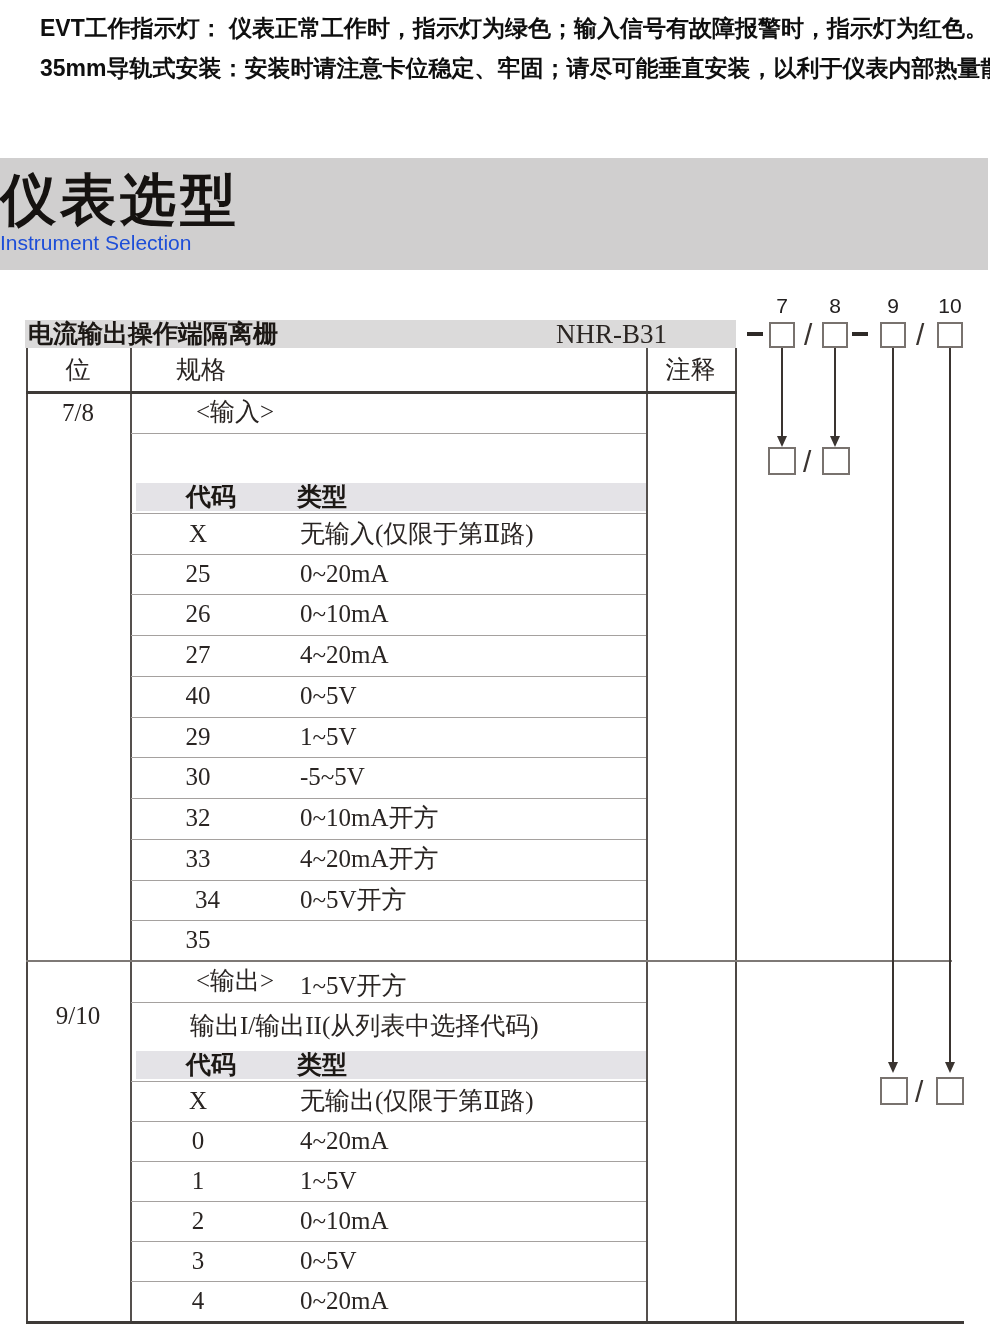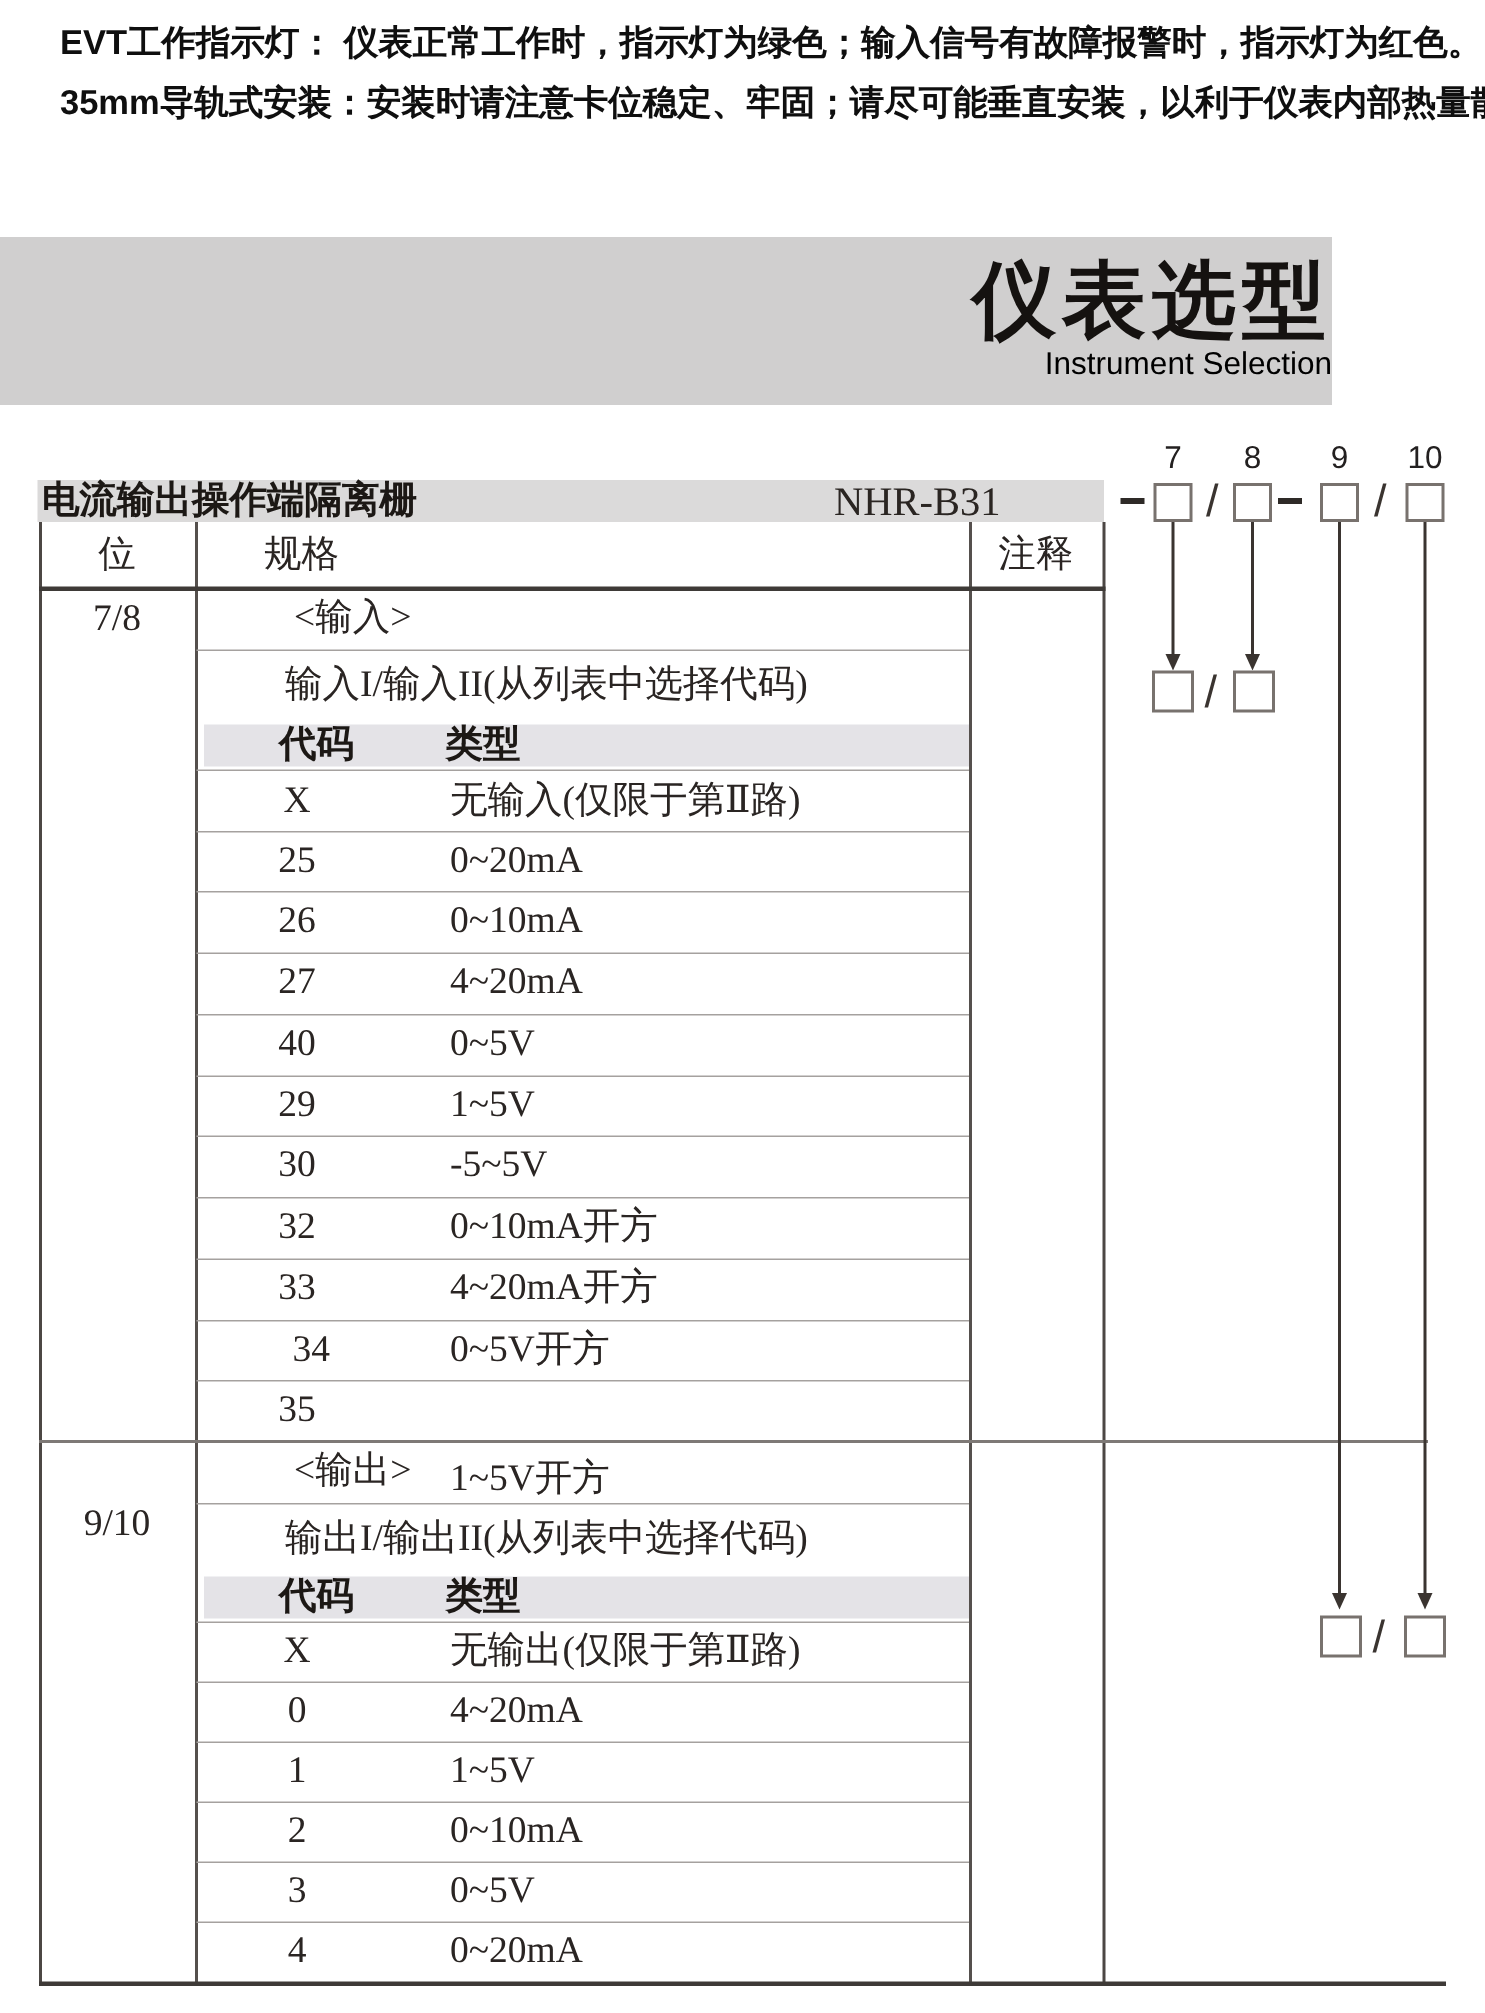--- a/index.html
+++ b/index.html
@@ -3,25 +3,25 @@
 <meta charset="utf-8">
 <style>
   html,body{margin:0;padding:0;background:#fff;}
   .page{position:relative;width:990px;height:1342px;background:#ffffff;overflow:hidden;
         font-family:"Liberation Serif","DejaVu Serif",serif;color:#241f1d;}
   .abs{position:absolute;}
   
   .note{font-family:"Liberation Sans","DejaVu Sans",sans-serif;font-weight:bold;
         font-size:23px;color:#0f0f0f;white-space:nowrap;}
   
-  .banner{left:0;top:158px;width:888px;height:112px;background:#d0cfcf;text-align:right;}
+  .banner{left:0;top:158px;width:988px;height:112px;background:#d0cfcf;text-align:left;}
   .banner-title{margin-top:12px;font-family:"Liberation Sans","DejaVu Sans",sans-serif;
         font-weight:900;font-size:56px;line-height:60px;letter-spacing:4px;color:#151210;}
   .banner-sub{font-family:"Liberation Sans","DejaVu Sans",sans-serif;font-size:21px;
-        line-height:26px;color:#000000;}
+        line-height:26px;color:#1d4ed8;}
   
   .titlebar{left:25px;top:320px;width:711px;height:28px;background:#dbdada;}
   .tb-name{position:absolute;left:3px;top:0px;font-weight:bold;font-size:25px;line-height:28px;white-space:nowrap;color:#1c1815;}
   .tb-model{position:absolute;left:531px;top:0px;font-size:27px;line-height:28px;white-space:nowrap;color:#2a2522;}
   
   .vline{width:2px;background:#4c4744;}
   .vline-thin{width:1.5px;background:#55504d;}
   .hdark{height:2.5px;background:#3e3a37;}
   .hmed{height:2px;background:#7e7976;}
   .hlight{height:1px;background:#a5a19f;}
@@ -88,21 +88,20 @@
   <div class="abs hlight" style="left:131px;top:1201px;width:515px;"></div>
   <div class="abs hlight" style="left:131px;top:1241px;width:515px;"></div>
   <div class="abs hlight" style="left:131px;top:1281px;width:515px;"></div>
 
   <div class="cell center" style="left:26px;top:357px;width:104px;">位</div>
   <div class="cell" style="left:176px;top:357px;">规格</div>
   <div class="cell center" style="left:646px;top:357px;width:89px;">注释</div>
 
   <div class="cell center" style="left:26px;top:400px;width:104px;">7/8</div>
   <div class="cell" style="left:196px;top:399px;">&lt;输入&gt;</div>
-  <div class="cell" style="left:190px;top:444px;">输入I/输入II(从列表中选择代码)</div>
   <div class="abs band" style="left:136px;top:483px;width:510px;height:28px;">
     <span class="band-label" style="left:50px;">代码</span>
     <span class="band-label" style="left:161px;">类型</span>
   </div>
 
   <div class="cell center" style="left:176px;top:521px;width:44px;">X</div>
   <div class="cell" style="left:300px;top:521px;">无输入(仅限于第Ⅱ路)</div>
   <div class="cell center" style="left:176px;top:561px;width:44px;">25</div>
   <div class="cell" style="left:300px;top:561px;">0~20mA</div>
   <div class="cell center" style="left:176px;top:601px;width:44px;">26</div>

